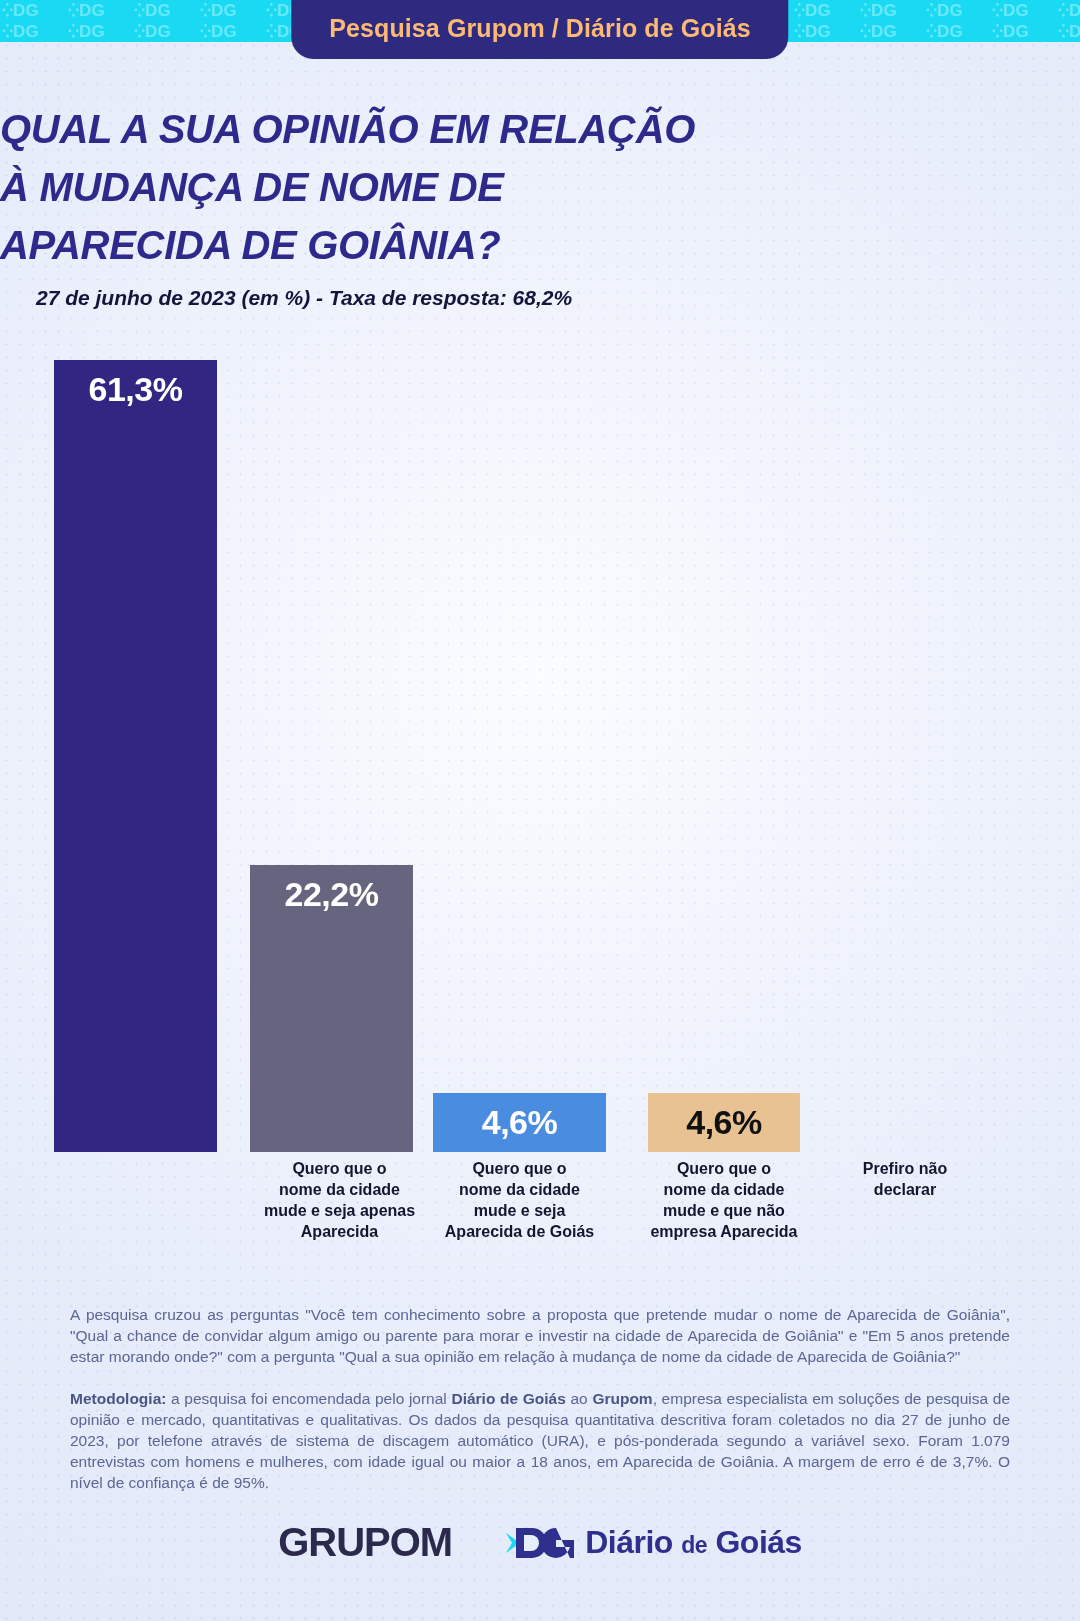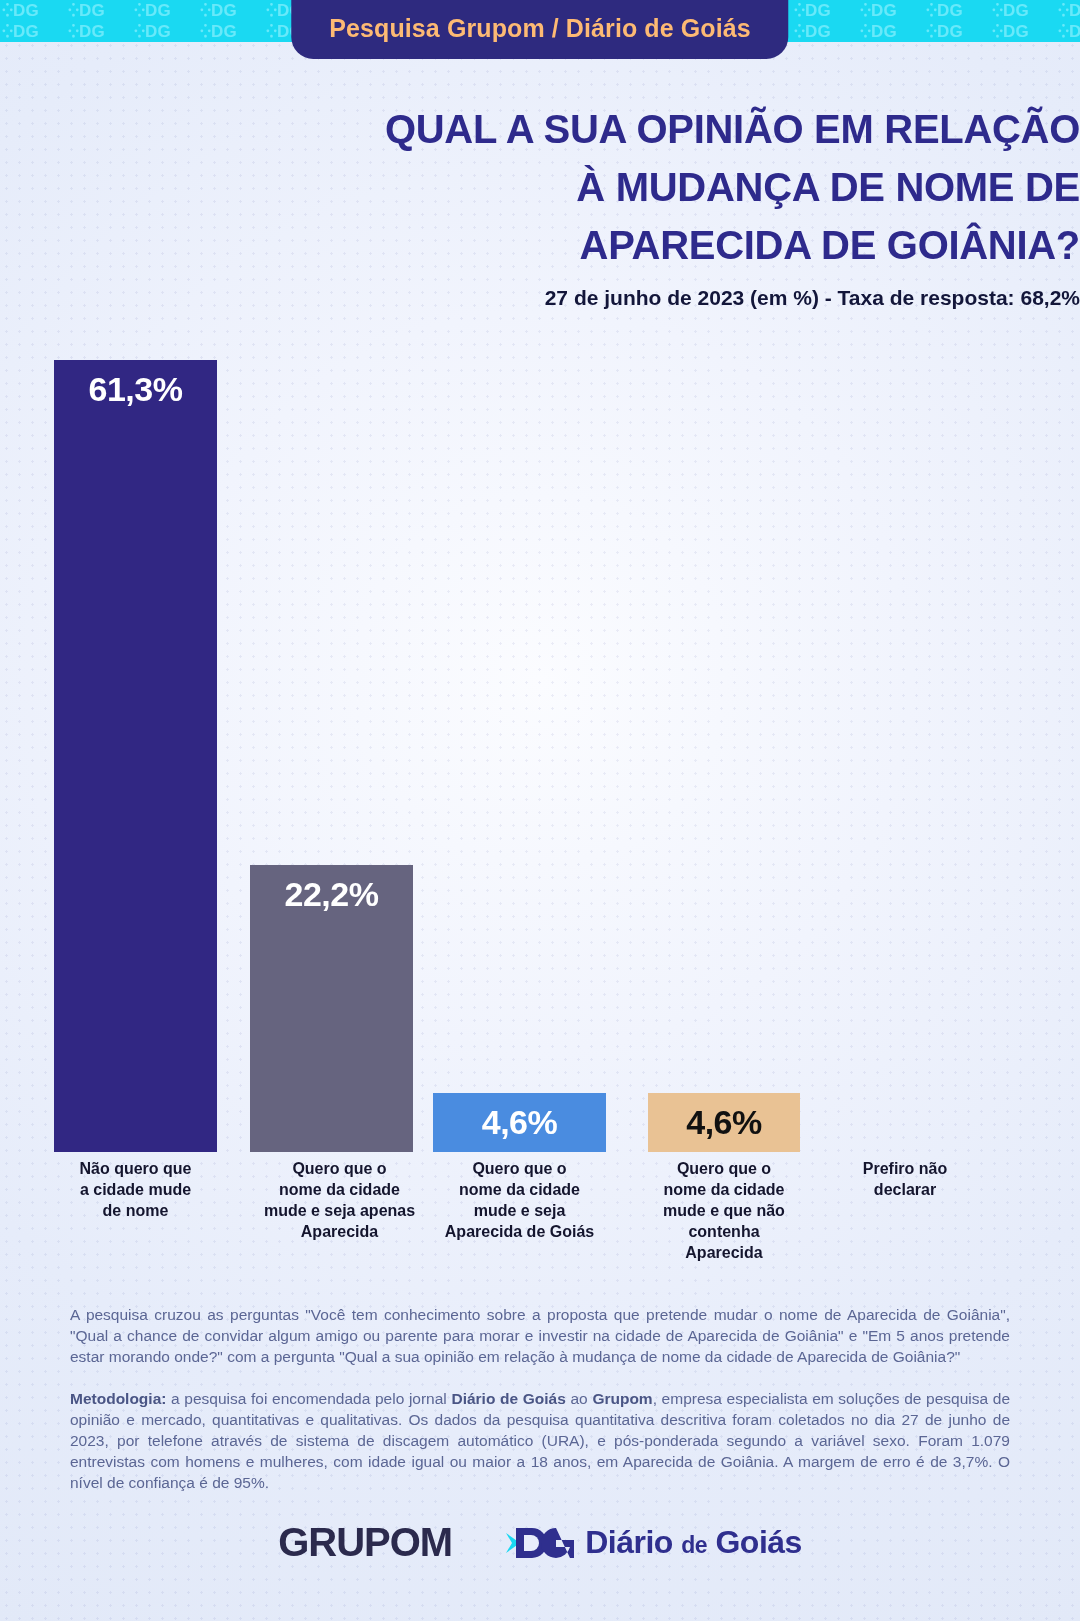--- a/index.html
+++ b/index.html
@@ -62,21 +62,22 @@
     white-space: nowrap;
     z-index: 5;
   }
 
   
   .title-block {
     position: absolute;
     top: 100px;
     left: 0;
     width: 1080px;
-    text-align: right;
+    text-align: left;
+    font-style: italic;
   }
   .title-line {
     color: #2e2a8c;
     font-size: 40px;
     font-weight: bold;
     line-height: 58px;
     letter-spacing: -0.3px;
     text-transform: uppercase;
   }
   .subtitle {
@@ -225,42 +226,37 @@
           <span class="bar-value" style="color: rgb(255, 255, 255);">4,6%</span>
         </div>
       </div>
       <div class="bar-col" style="left: 594px; width: 152px; height: 59px;">
         <div class="bar" style="background: rgb(233, 194, 148);">
           <span class="bar-value" style="color: rgb(17, 17, 17);">4,6%</span>
         </div>
       </div>
     </div>
   <div class="cat-labels" id="catLabels">
-      <div class="cat-label" style="left: 0px; width: 163px;">
-        <div>Não quero que</div>
-        <div>a cidade mude</div>
-        <div>de nome</div>
-      </div>
       <div class="cat-label" style="left: 204px; width: 163px;">
         <div>Quero que o</div>
         <div>nome da cidade</div>
         <div>mude e seja apenas</div>
         <div>Aparecida</div>
       </div>
       <div class="cat-label" style="left: 379px; width: 173px;">
         <div>Quero que o</div>
         <div>nome da cidade</div>
         <div>mude e seja</div>
         <div>Aparecida de Goiás</div>
       </div>
       <div class="cat-label" style="left: 594px; width: 152px;">
         <div>Quero que o</div>
         <div>nome da cidade</div>
         <div>mude e que não</div>
-        <div>contenha Aparecida</div>
+        <div>empresa Aparecida</div>
       </div>
       <div class="cat-label" style="left: 766px; width: 170px;">
         <div>Prefiro não</div>
         <div>declarar</div>
       </div>
     </div>
 
   <div class="foot-text">
     <p>A pesquisa cruzou as perguntas "Você tem conhecimento sobre a proposta que pretende mudar o nome de Aparecida de Goiânia", "Qual a chance de convidar algum amigo ou parente para morar e investir na cidade de Aparecida de Goiânia" e "Em 5 anos pretende estar morando onde?" com a pergunta "Qual a sua opinião em relação à mudança de nome da cidade de Aparecida de Goiânia?"</p>
     <p class="methodology">

